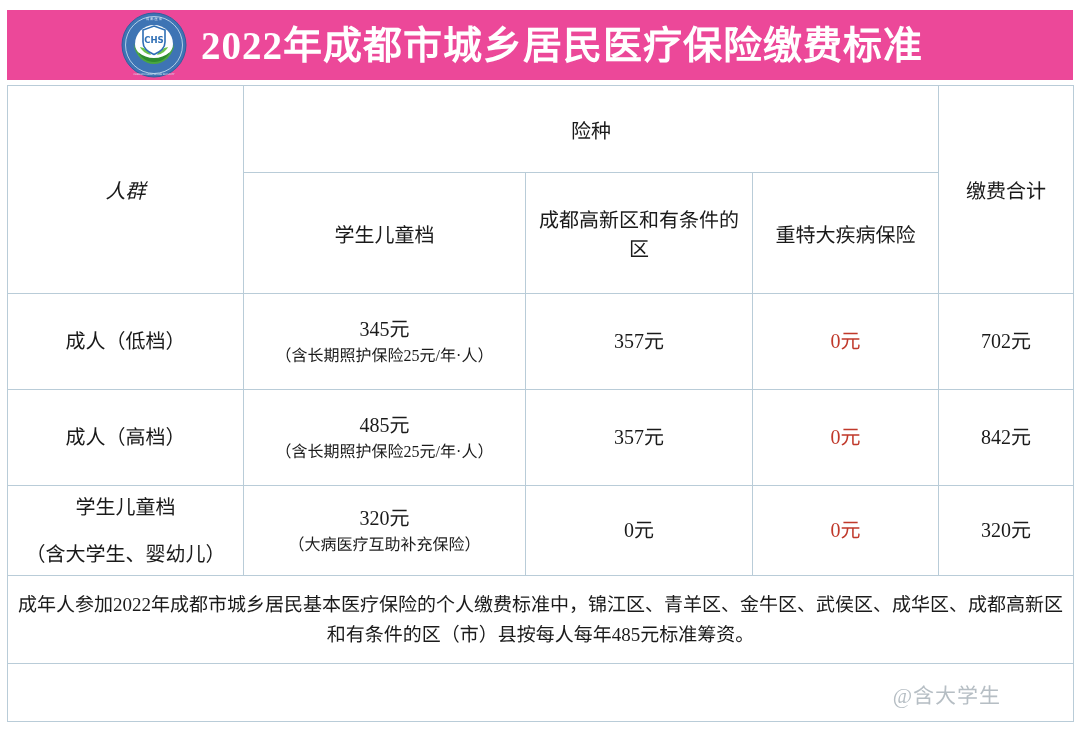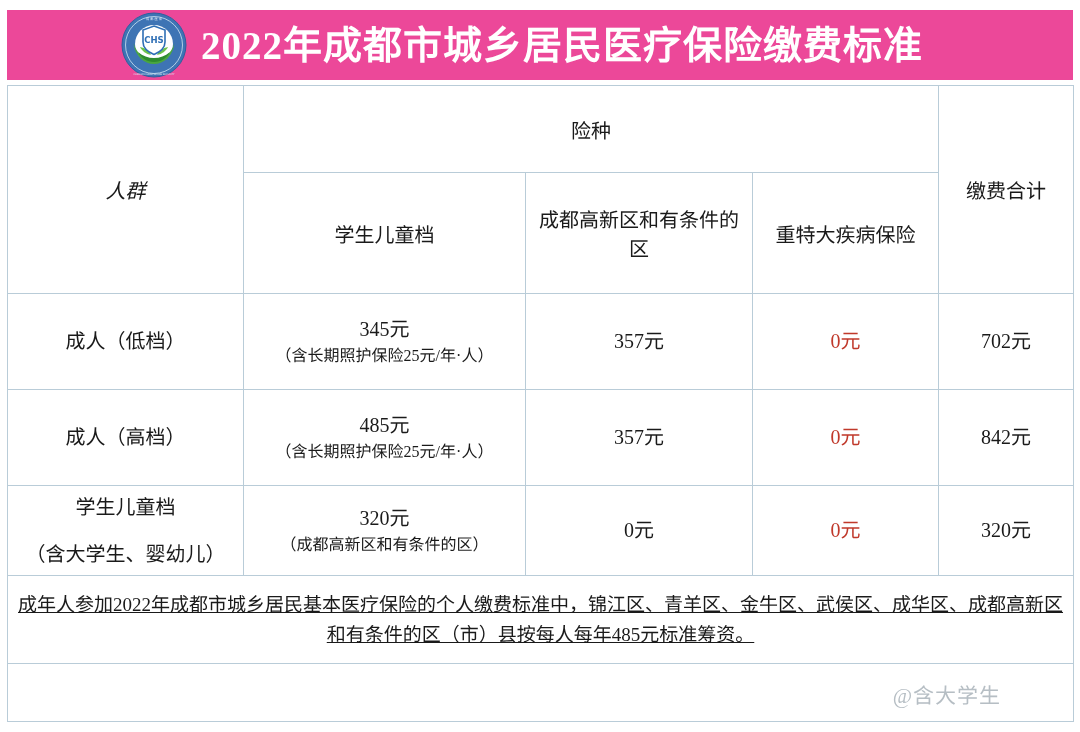--- a/index.html
+++ b/index.html
@@ -124,21 +124,20 @@
   .ppl-line + .ppl-line { margin-top: 20px; }
 
   
   .note-cell {
     text-align: left;
     font-size: 19px;
     line-height: 1.55;
     padding: 10px 12px 12px 12px;
     height: 88px;
     color: #1a1a1a;
-    text-decoration: underline;
   }
 
   
   .blank-cell {
     height: 58px;
     position: relative;
   }
   .watermark {
     position: absolute;
     right: 72px;
@@ -235,21 +234,21 @@
         <td class="row-cell">842元</td>
       </tr>
 
       <tr class="data-row short">
         <td class="row-cell">
           <span class="ppl-line">学生儿童档</span>
           <span class="ppl-line">（含大学生、婴幼儿）</span>
         </td>
         <td class="row-cell">
           <span class="val-main">320元</span>
-          <span class="val-note">（成都高新区和有条件的区）</span>
+          <span class="val-note">（大病医疗互助补充保险）</span>
         </td>
         <td class="row-cell">0元</td>
         <td class="row-cell zero-red">0元</td>
         <td class="row-cell">320元</td>
       </tr>
 
       <tr>
         <td class="note-cell" colspan="5">成年人参加2022年成都市城乡居民基本医疗保险的个人缴费标准中，锦江区、青羊区、金牛区、武侯区、成华区、成都高新区和有条件的区（市）县按每人每年485元标准筹资。</td>
       </tr>
 

